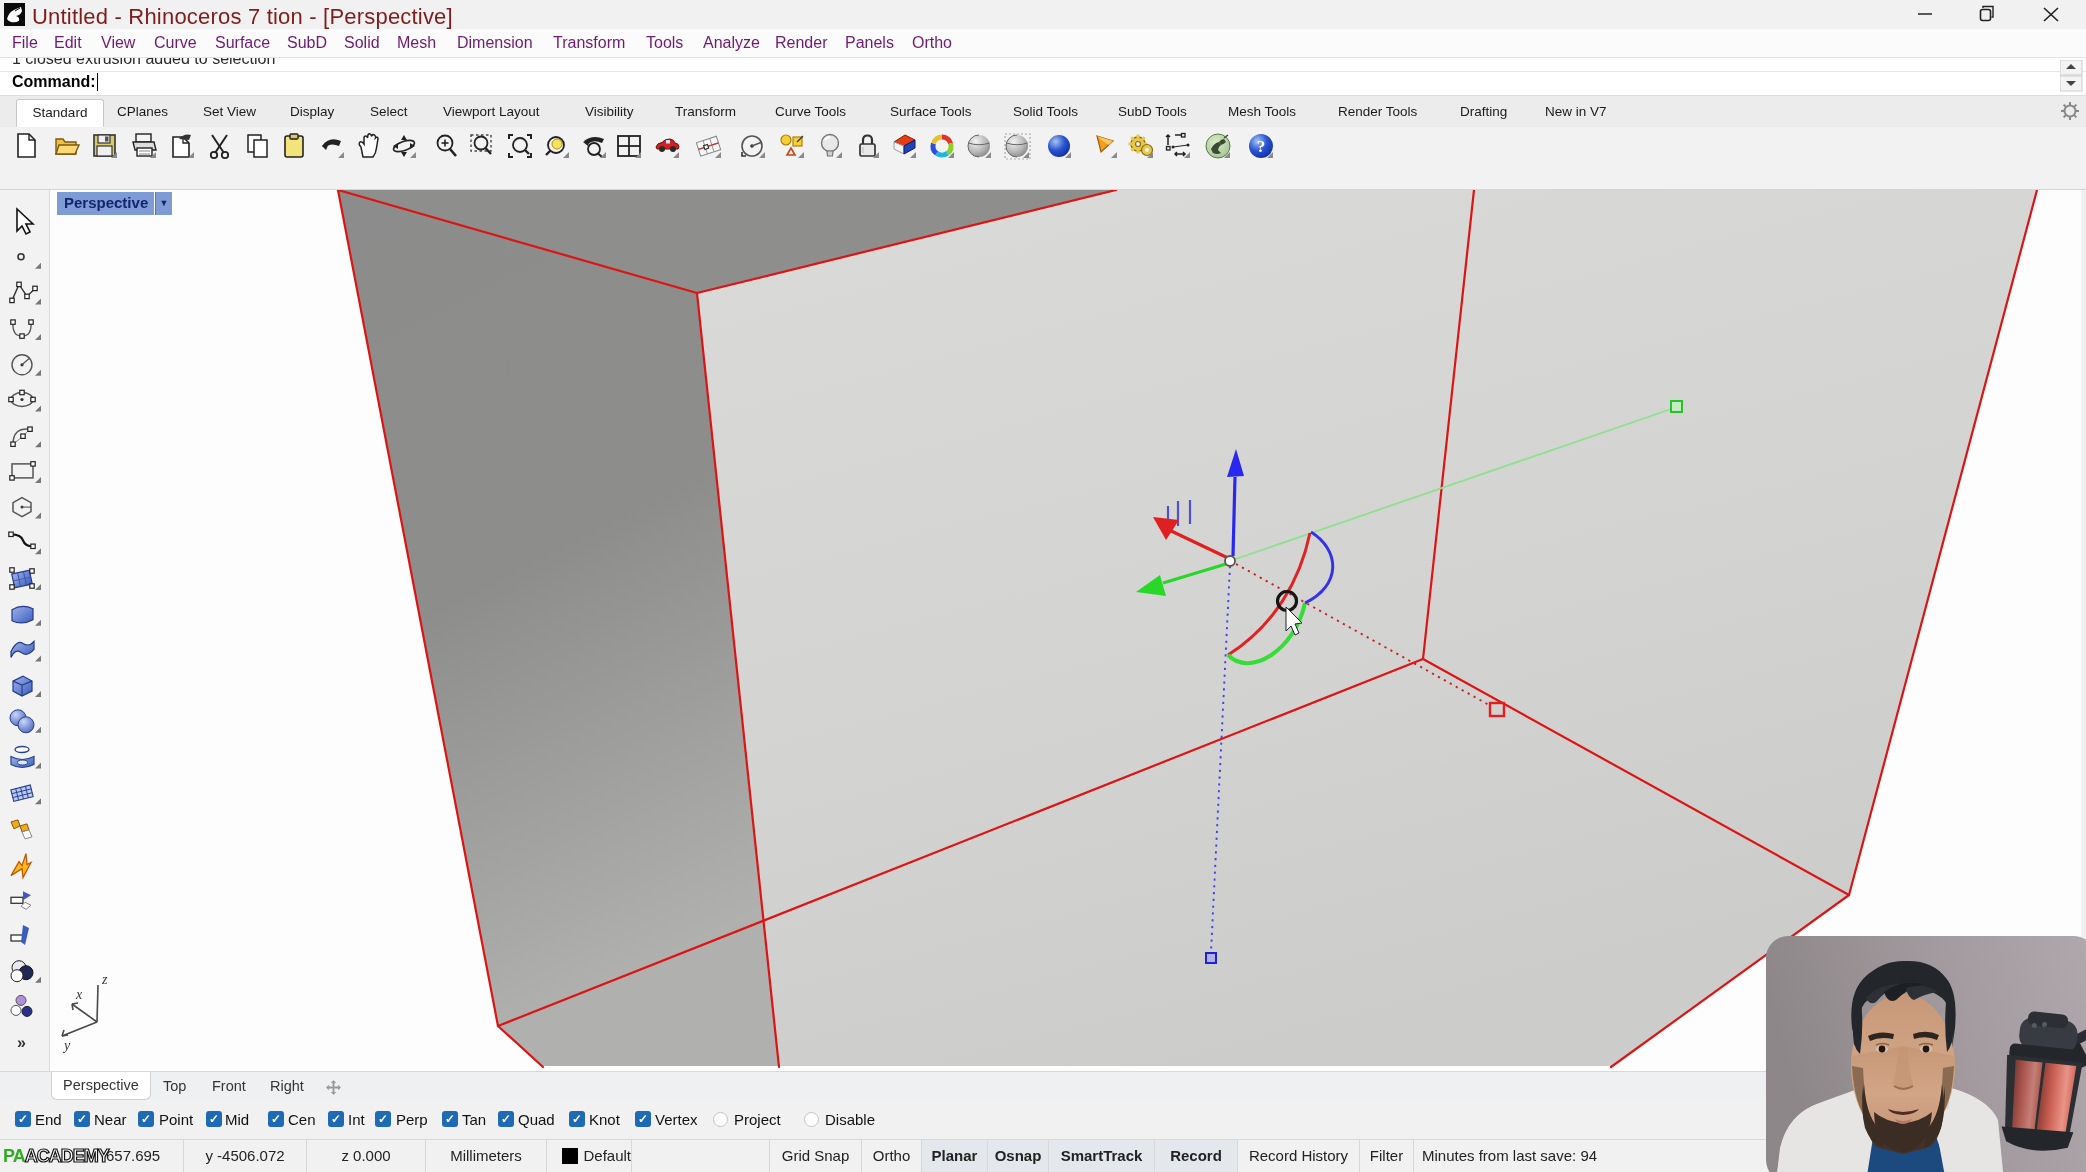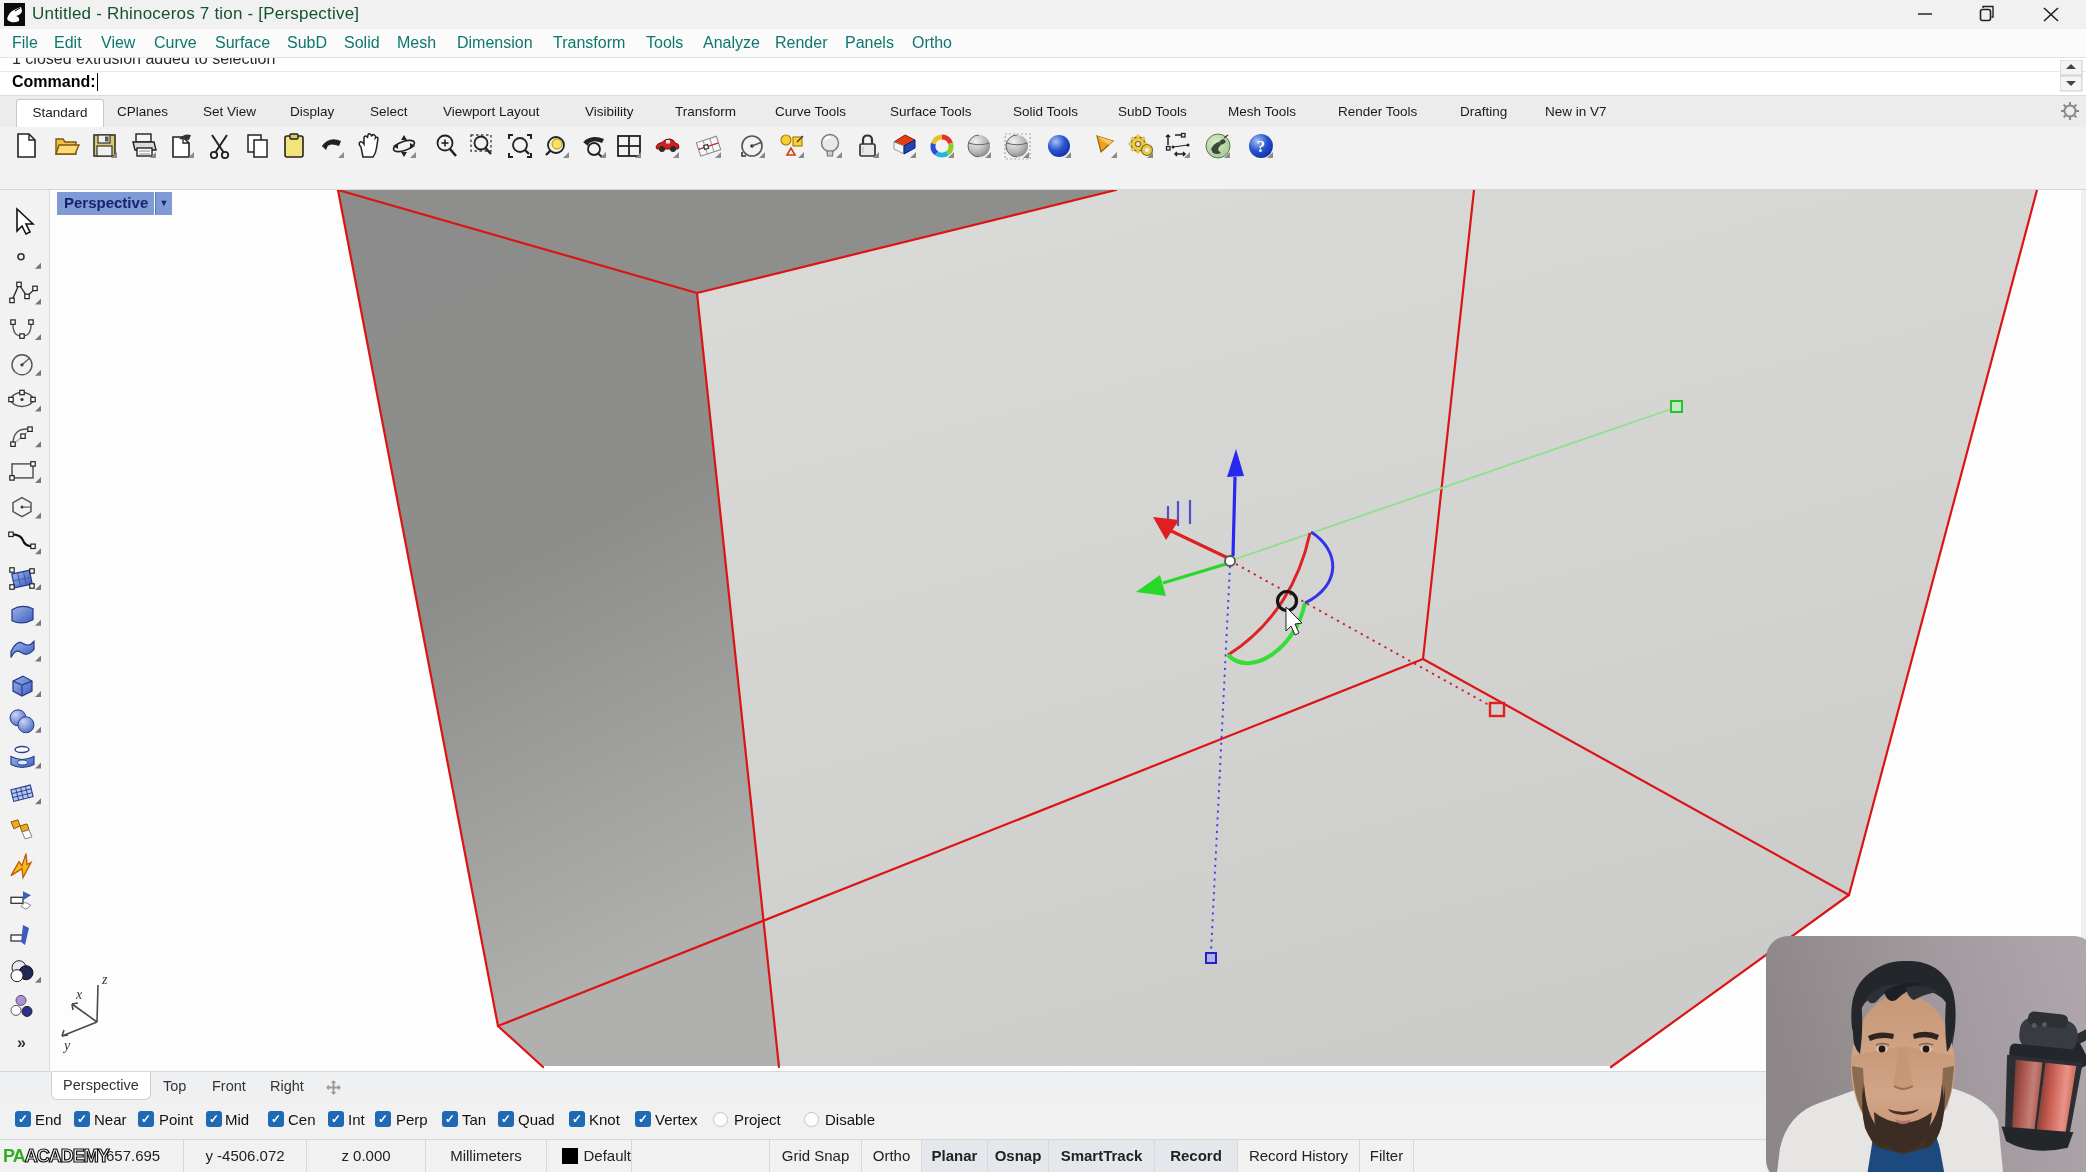--- a/index.html
+++ b/index.html
@@ -1,21 +1,21 @@
 <!DOCTYPE html>
 <html><head>
 <meta charset="utf-8">
 <style>
 *{margin:0;padding:0;box-sizing:border-box}
 html,body{width:2086px;height:1172px;overflow:hidden;background:#fff;font-family:"Liberation Sans",sans-serif}
 .abs{position:absolute}
 #titlebar{left:0;top:0;width:2086px;height:29px;background:#f1f1f1}
-#titlebar .ttxt{left:32px;top:4px;font-size:17px;color:#14532d;letter-spacing:.2px}
+#titlebar .ttxt{left:32px;top:4px;font-size:22px;color:#7f1d1d;letter-spacing:.2px}
 #menubar{left:0;top:29px;width:2086px;height:29px;background:#fbfbfb;border-bottom:1px solid #e3e3e3}
-.mitem{position:absolute;top:5px;font-size:16px;color:#0f766e}
+.mitem{position:absolute;top:5px;font-size:16px;color:#701a75}
 #cmdarea{left:0;top:58px;width:2086px;height:37px;background:#fff;overflow:hidden}
 #cmdhist{left:12px;top:-8px;font-size:16px;color:#2a2a2a;position:absolute}
 #cmdsep{left:0;top:13px;width:2086px;height:1px;background:#e8e8e8;position:absolute}
 #cmdlbl{left:12px;top:15px;font-size:16px;font-weight:bold;color:#000;position:absolute}
 #cursor{left:97px;top:15px;width:1px;height:18px;background:#000;position:absolute}
 #tabrow{left:0;top:95px;width:2086px;height:32px;background:#ececec;border-top:1px solid #dcdcdc}
 .tab{position:absolute;top:8px;font-size:13.5px;color:#1a1a1a;white-space:nowrap}
 #activetab{position:absolute;left:16px;top:3px;width:88px;height:29px;background:#fff;border:1px solid #c8c8c8;border-bottom:none;border-radius:3px 3px 0 0;text-align:center;font-size:13.5px;color:#1a1a1a;padding-top:5px}
 #toolbar{left:0;top:127px;width:2086px;height:63px;background:#f2f2f2;border-bottom:1px solid #d5d5d5}
 #sidebar{left:0;top:190px;width:50px;height:881px;background:#f2f2f2;border-right:1px solid #dcdcdc}
@@ -666,20 +666,21 @@
 <div class="scell" style="left:547px;width:85px;text-align:right;padding-left:5px"><span style="display:inline-block;width:16px;height:16px;background:#000;vertical-align:-3px;margin-right:5px"></span>Default</div>
 <div class="scell" style="left:632px;width:138px"></div>
 <div class="scell" style="left:770px;width:92px">Grid Snap</div>
 <div class="scell" style="left:862px;width:60px">Ortho</div>
 <div class="scell scellh" style="left:922px;width:66px">Planar</div>
 <div class="scell scellh" style="left:988px;width:61px">Osnap</div>
 <div class="scell scellh" style="left:1049px;width:106px">SmartTrack</div>
 <div class="scell scellh" style="left:1155px;width:83px">Record</div>
 <div class="scell" style="left:1238px;width:122px">Record History</div>
 <div class="scell" style="left:1360px;width:54px">Filter</div>
+<div class="scell" style="left:1414px;width:672px;text-align:left;padding-left:8px">Minutes from last save: 94</div>
 
 <div style="position:absolute;left:3px;top:6px;font-size:18px;font-weight:bold;color:#2fae1e;letter-spacing:-1px">PA<span style="color:#fff;-webkit-text-stroke:1.2px #111">ACADEMY</span></div>
 </div>
 <div id="webcam" class="abs">
 <svg width="330" height="246" viewBox="0 0 330 246">
 <defs>
 <linearGradient id="wc" x1="0" y1="0.2" x2="1" y2="0">
           <stop offset="0" stop-color="#8e8789"></stop>
           <stop offset="0.55" stop-color="#a39b9f"></stop>
           <stop offset="1" stop-color="#b0a8ac"></stop>

